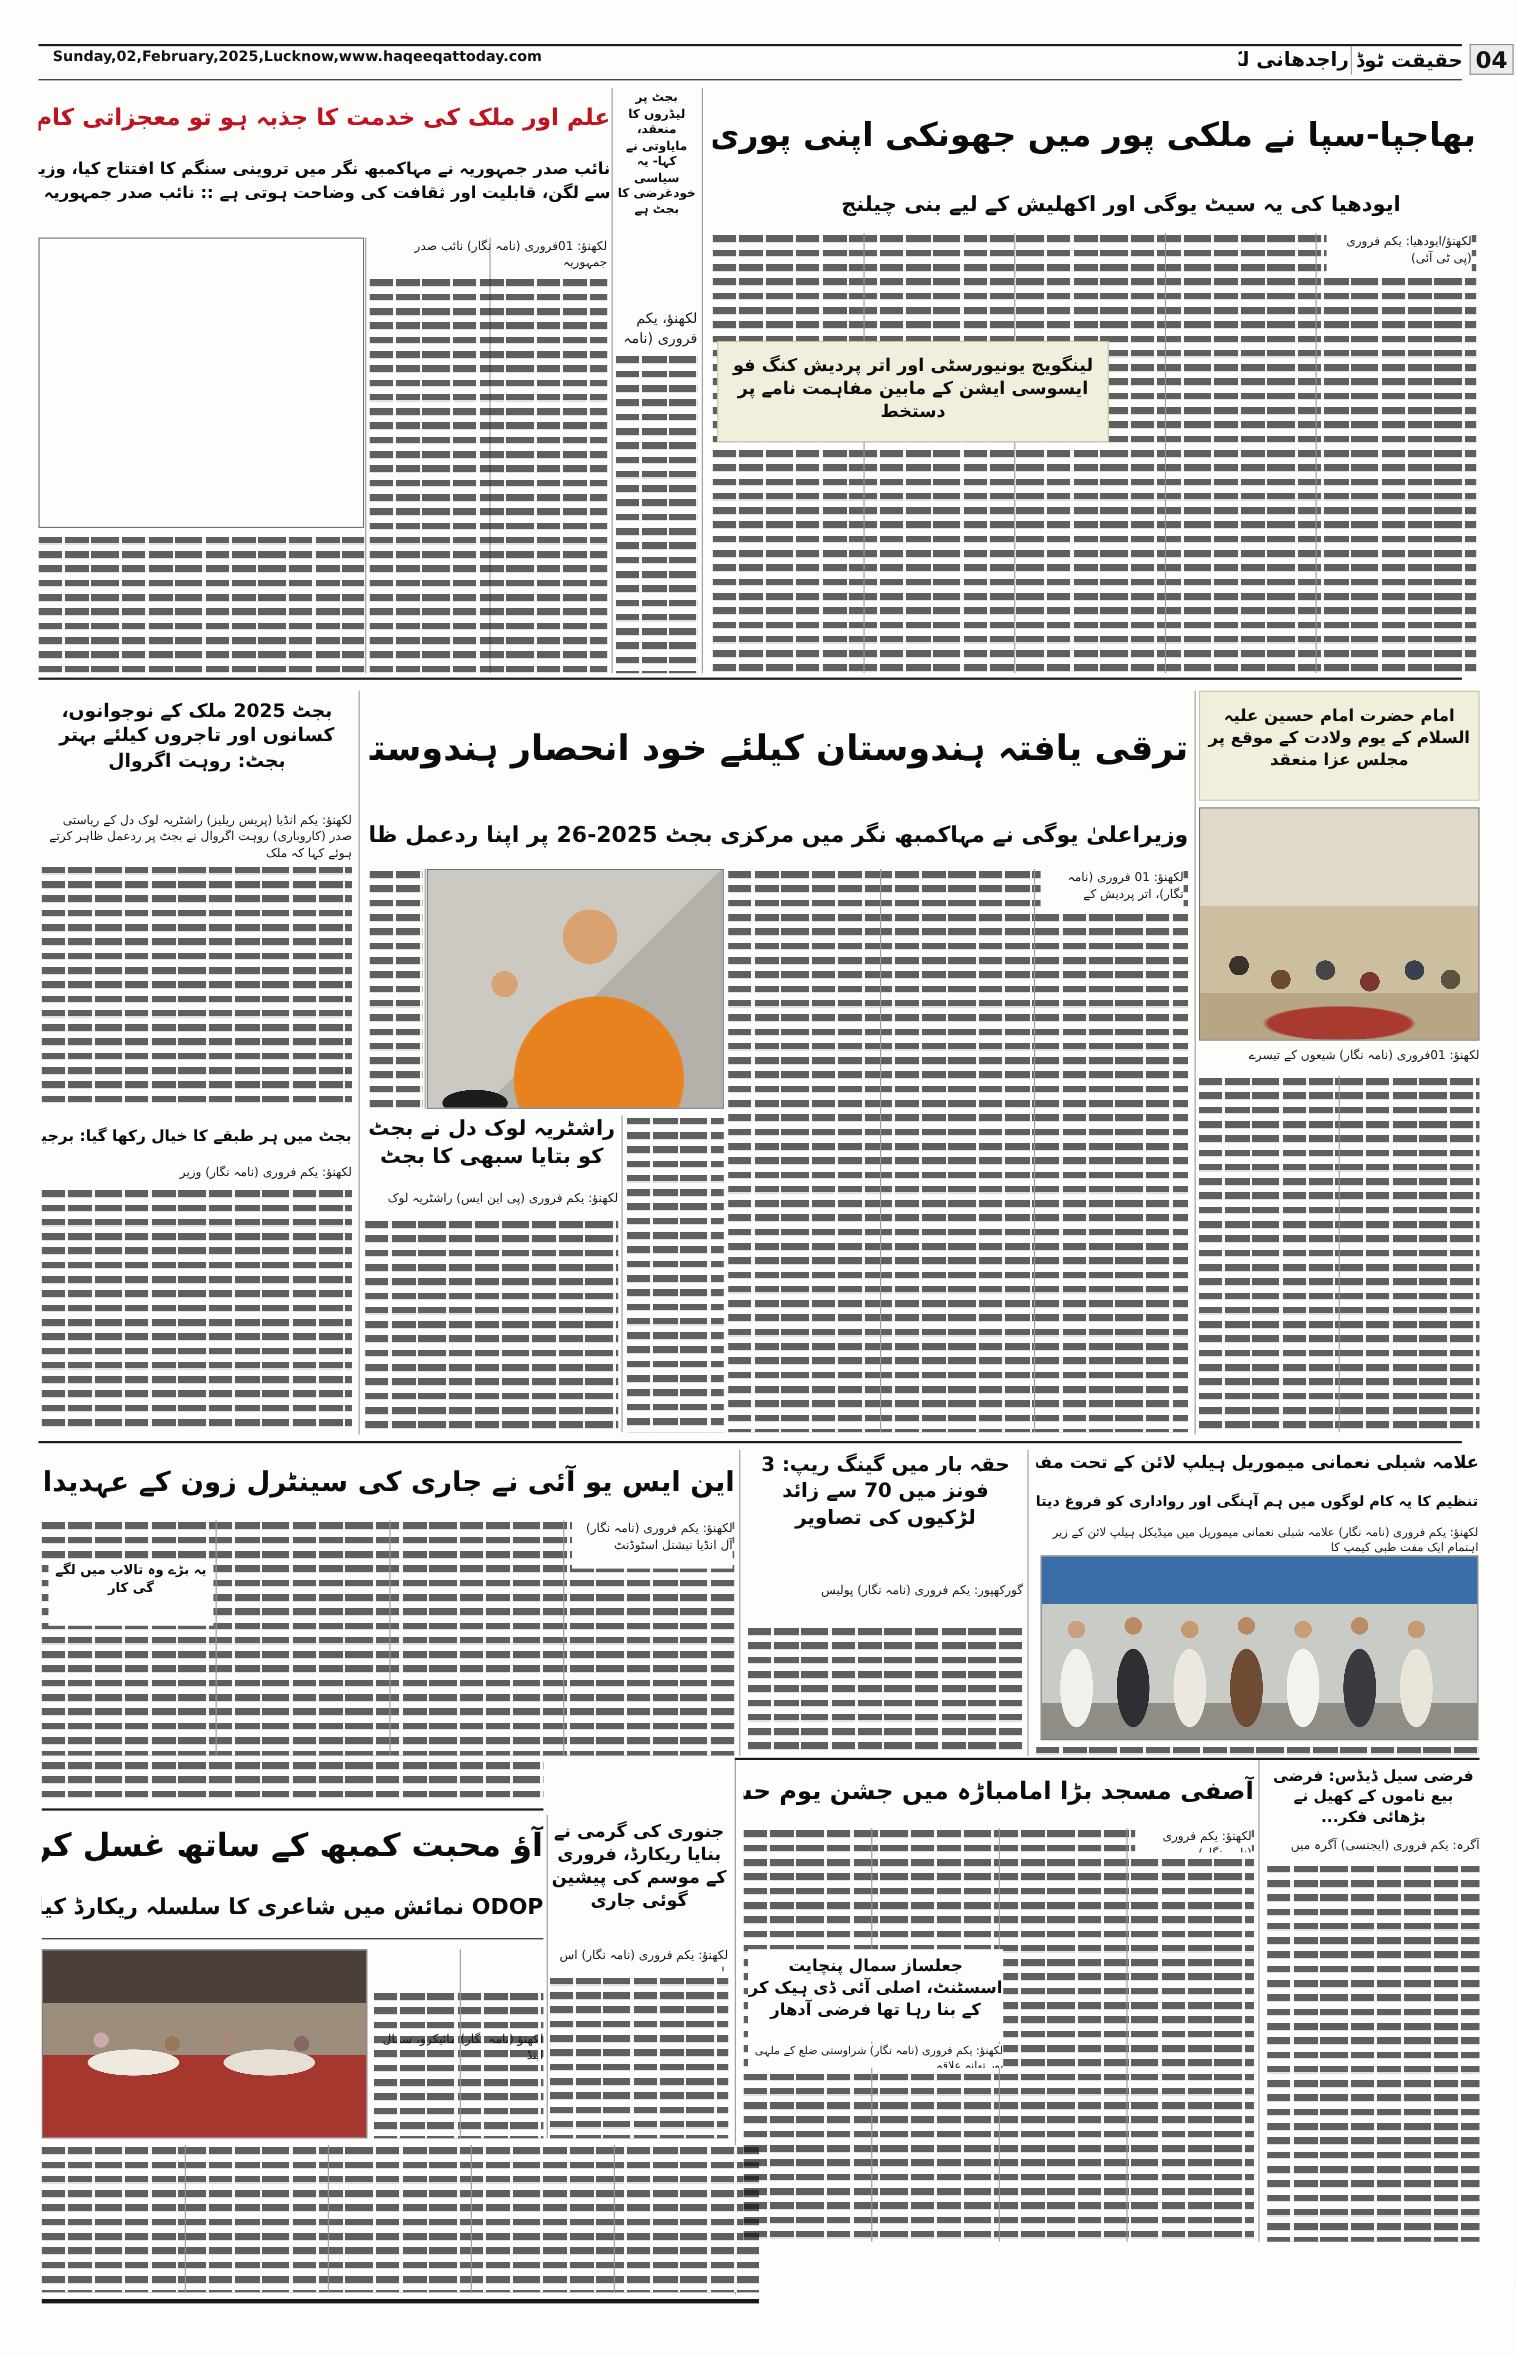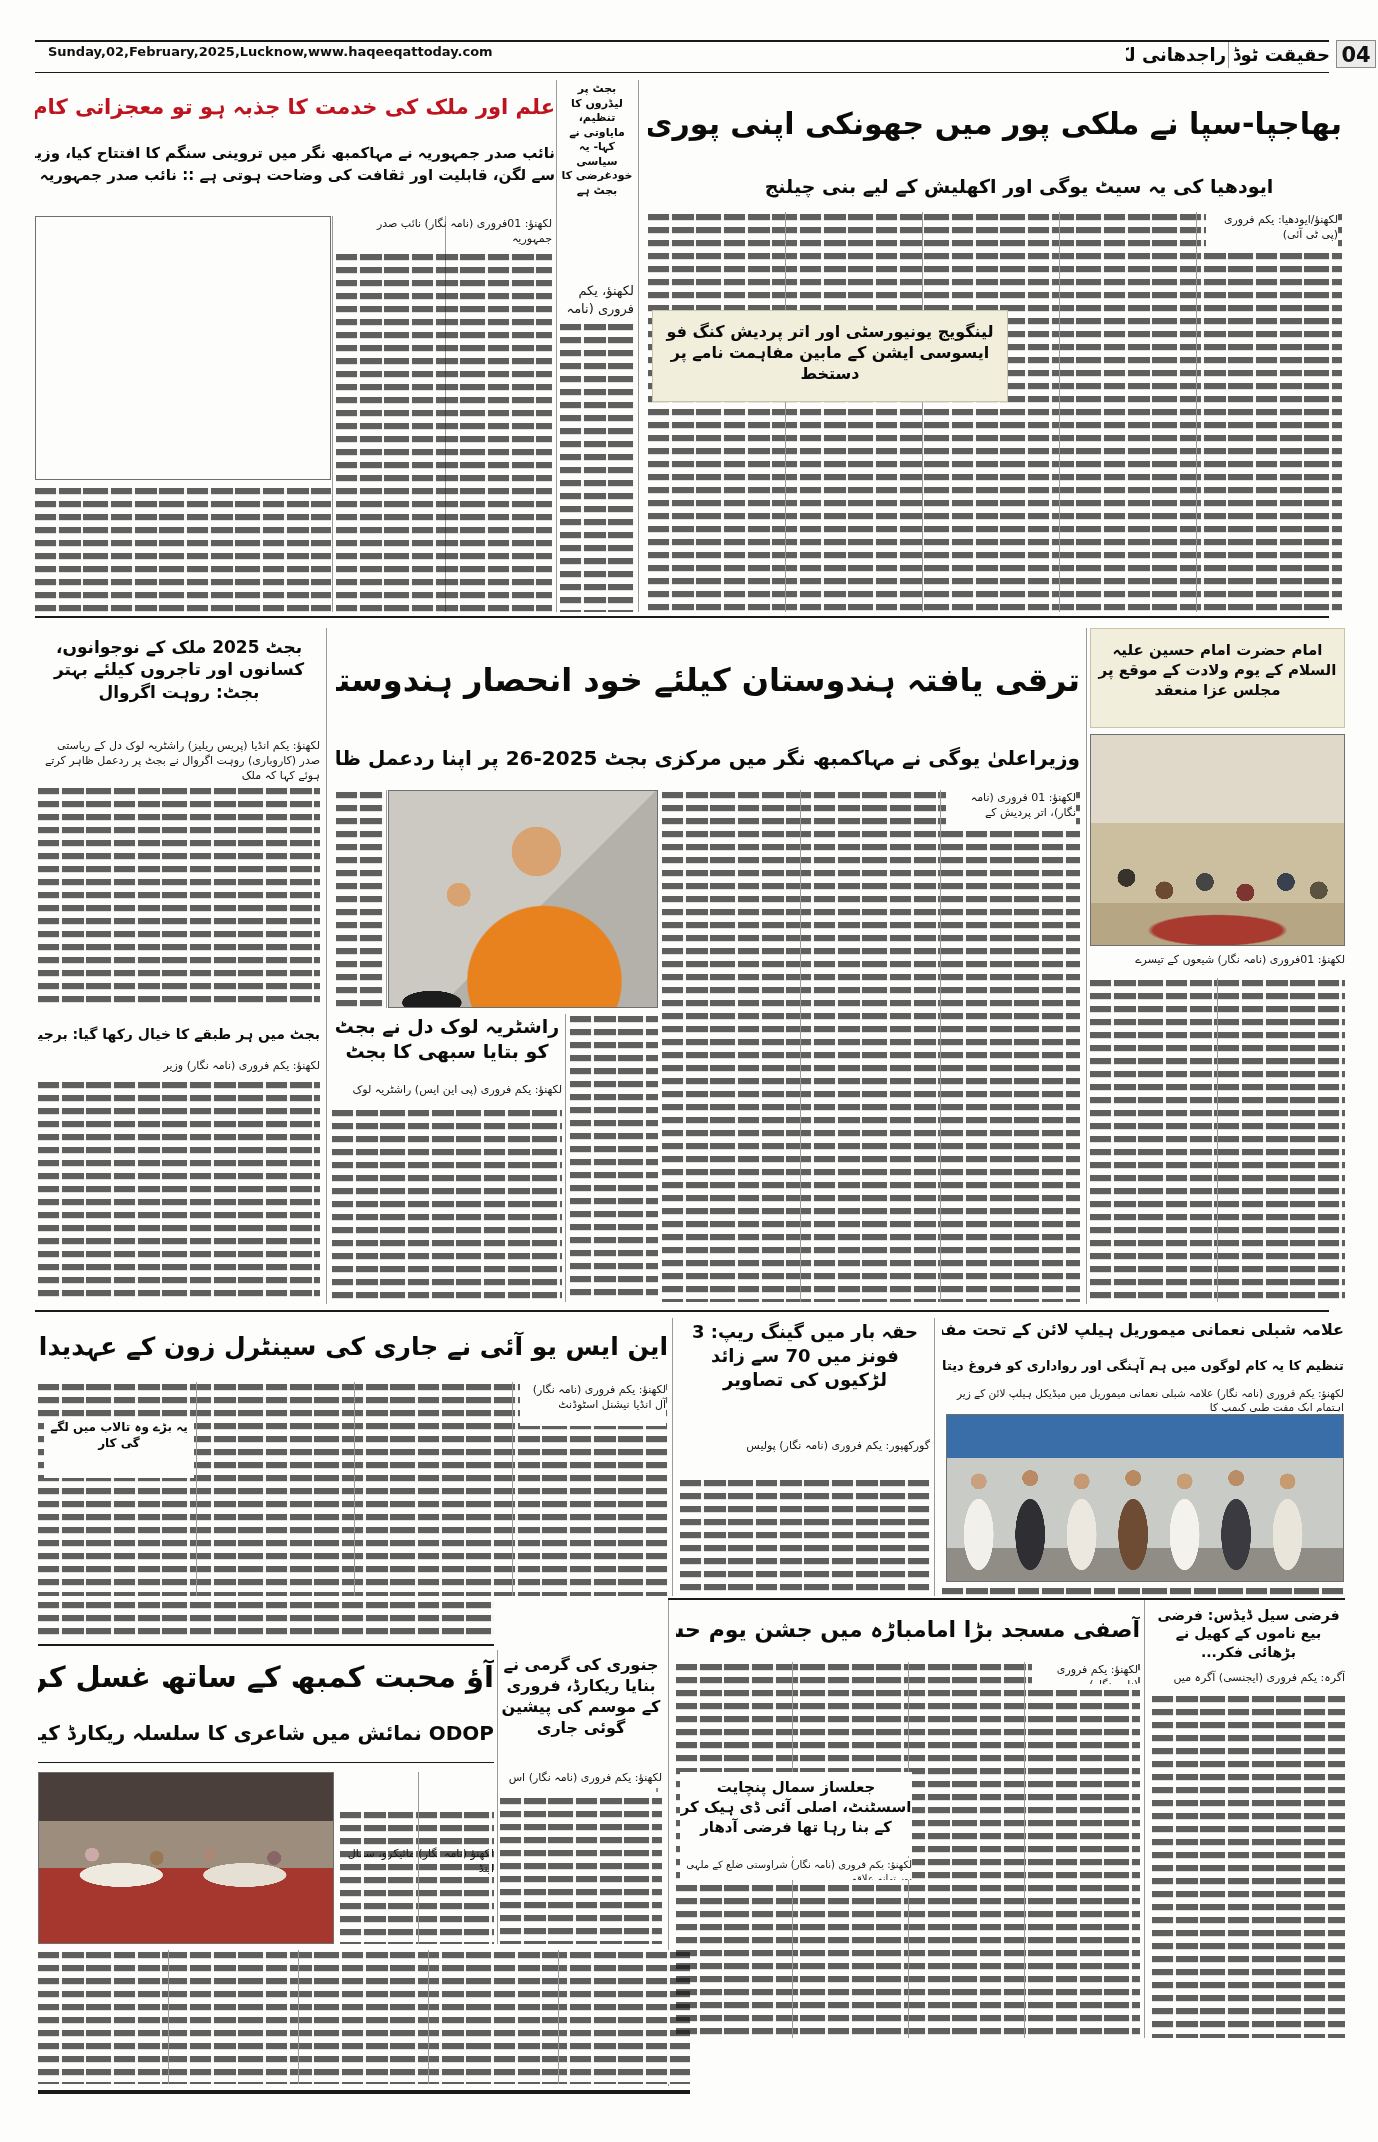--- a/index.html
+++ b/index.html
@@ -55,21 +55,21 @@
          radial-gradient(ellipse 20px 42px at 13% 54%, #50565c 98%, transparent),
          radial-gradient(circle 9px at 86% 26%, #c59569 98%, transparent),
          radial-gradient(ellipse 20px 44px at 86% 52%, #e8e3d8 98%, transparent),
          linear-gradient(to bottom, #aaa69e 0 32%, #95908七 32% 70%, #655f57 70%);"></div>
   <div class="abs vr" style="left:332px;top:216px;height:396px;"></div>
   <div class="abs vr" style="left:445px;top:216px;height:396px;"></div>
   <div class="abs lead" style="left:336px;top:216px;width:216px;height:34px;">لکھنؤ: 01فروری (نامہ نگار) نائب صدر جمہوریہ</div>
   <div class="abs fill" style="left:336px;top:252px;width:216px;height:360px;"></div>
   <div class="abs fill" style="left:35px;top:486px;width:296px;height:126px;"></div>
 
-  <div class="abs hlw" style="left:560px;top:82px;width:74px;height:196px;font-size:11px;">بجٹ پر لیڈروں کا تنظیم، مایاوتی نے کہا- یہ سیاسی خودغرضی کا بجٹ ہے</div>
+  <div class="abs hlw" style="left:560px;top:82px;width:74px;height:196px;font-size:11px;">بجٹ پر لیڈروں کا منعقد، مایاوتی نے کہا- یہ سیاسی خودغرضی کا بجٹ ہے</div>
   <div class="abs lead" style="left:560px;top:282px;width:74px;height:36px;font-size:13px;">لکھنؤ، یکم فروری (نامہ نگار) مرکز کی</div>
   <div class="abs fill" style="left:560px;top:322px;width:74px;height:290px;"></div>
 
   <div class="abs hl" style="left:648px;top:84px;width:694px;height:80px;font-size:30px;line-height:80px;">بھاجپا-سپا نے ملکی پور میں جھونکی اپنی پوری طاقت</div>
   <div class="abs hl" style="left:672px;top:170px;width:694px;height:32px;font-size:19px;line-height:32px;">ایودھیا کی یہ سیٹ یوگی اور اکھلیش کے لیے بنی چیلنج</div>
   <div class="abs fill" style="left:648px;top:212px;width:694px;height:400px;"></div>
   <div class="abs vr" style="left:785px;top:212px;height:400px;"></div>
   <div class="abs vr" style="left:922px;top:212px;height:400px;"></div>
   <div class="abs vr" style="left:1059px;top:212px;height:400px;"></div>
   <div class="abs vr" style="left:1196px;top:212px;height:400px;"></div>

